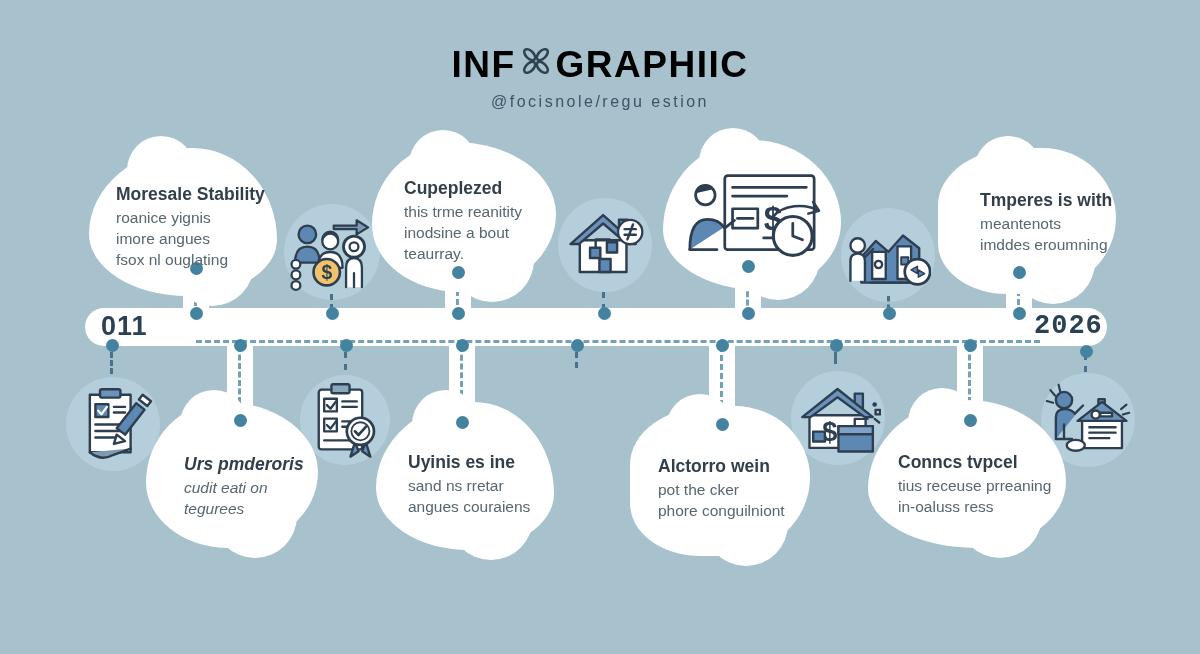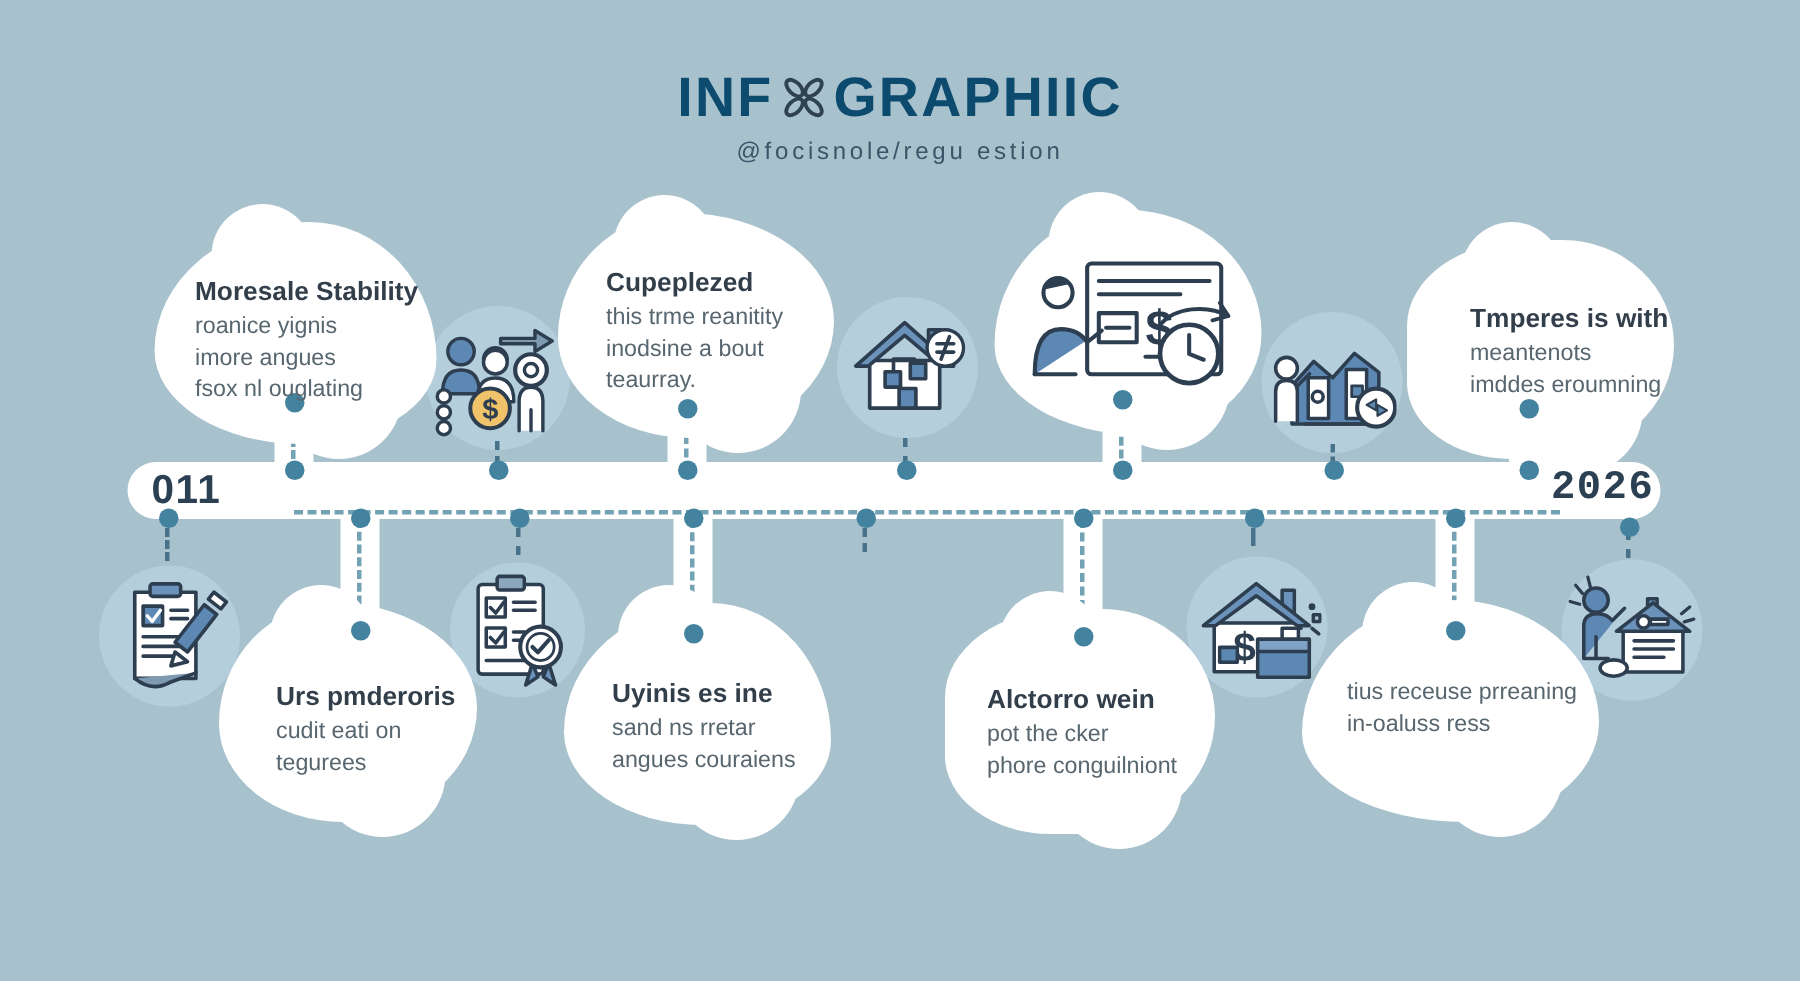--- a/index.html
+++ b/index.html
@@ -3,22 +3,22 @@
 <meta charset="utf-8">
 <style>
   html,body { margin:0; padding:0; }
   .stage {
     position:relative; width:1200px; height:654px; overflow:hidden;
     background:#a7c1cd;
     font-family:"Liberation Sans", sans-serif;
   }
   
   .hdr { position:absolute; left:0; top:44px; width:1200px; text-align:center; }
-  .hdr-title { display:flex; justify-content:center; align-items:center; gap:3px;
-    font-size:37px; font-weight:800; letter-spacing:1.5px; color:#0c4a6e; }
+  .hdr-title { display:flex; justify-content:center; gap:3px;
+    font-size:37px; font-weight:800; letter-spacing:1.5px; color:#000000; }
   .hdr-sub { margin-top:7px; font-size:16px; letter-spacing:2.5px; color:#3c5467; font-weight:500; }
   
   .bar { position:absolute; left:85px; top:308px; width:1022px; height:38px;
     background:#ffffff; border-radius:19px; }
   .year { position:absolute; top:311px; font-size:27px; font-weight:800; color:#2b4053; letter-spacing:1px; }
   .dashline { position:absolute; left:196px; top:340px; width:844px; height:0;
     border-top:3px dashed #73a2b5; }
   
   .stem { position:absolute; width:26px; background:#ffffff; }
   .stem i { display:block; height:100%; margin-left:11px; border-left:3px dashed #73a2b5; }
@@ -204,21 +204,21 @@
 
   <div class="conn" style="left:330px; top:294px; height:16px;"></div>
   <div class="conn" style="left:602px; top:292px; height:18px;"></div>
   <div class="conn" style="left:887px; top:296px; height:14px;"></div>
   <div class="conn" style="left:110px; top:352px; height:22px;"></div>
   <div class="conn" style="left:344px; top:352px; height:18px;"></div>
   <div class="conn" style="left:575px; top:352px; height:16px;"></div>
   <div class="conn" style="left:834px; top:352px; height:12px;"></div>
   <div class="conn" style="left:1084px; top:354px; height:18px;"></div>
 
-  <div class="bubble cloud-a" style="left:103px; top:148px; width:188px; height:148px;">
+  <div class="bubble cloud-a" style="left:89px; top:148px; width:188px; height:148px;">
     <div class="btxt" style="padding:36px 0 0 27px;">
       <div class="btitle">Moresale Stability</div>
       <div class="bline">roanice yignis</div>
       <div class="bline">imore angues</div>
       <div class="bline">fsox nl ouglating</div>
     </div>
   </div>
 
   <div class="bubble cloud-b" style="left:372px; top:142px; width:184px; height:150px;">
     <div class="btxt" style="padding:36px 0 0 32px;">
@@ -240,30 +240,30 @@
       <path d="M98 52 C108 40 130 38 145 46 l-6 -9 m6 9 l-11 3" stroke-width="2.6"></path>
       <circle cx="118" cy="72" r="20" fill="#ffffff" stroke-width="3.2"></circle>
       <path d="M118 72 V59 M118 72 L128 76"></path>
       <circle cx="28" cy="30" r="10" fill="#ffffff"></circle>
       <path d="M18 28 A10 10 0 0 1 36 24" fill="#2d3e50" stroke-width="1.5"></path>
       <path d="M12 86 Q12 55 30 55 Q42 55 48 64 L58 56" fill="#5d88b3"></path>
       <path d="M12 86 H40"></path>
     </svg>
   </div>
 
-  <div class="bubble cloud-d" style="left:938px; top:160px; width:178px; height:146px;">
+  <div class="bubble cloud-d" style="left:938px; top:148px; width:178px; height:146px;">
     <div class="btxt" style="padding:42px 0 0 42px;">
       <div class="btitle">Tmperes is with</div>
       <div class="bline">meantenots</div>
       <div class="bline">imddes eroumning</div>
     </div>
   </div>
 
   <div class="bubble cloud-b" style="left:146px; top:402px; width:172px; height:146px;">
-    <div class="btxt" style="padding:52px 0 0 38px;">
+    <div class="btxt" style="padding:52px 0 0 38px;font-style:italic;">
       <div class="btitle">Urs pmderoris</div>
       <div class="bline">cudit eati on</div>
       <div class="bline">tegurees</div>
     </div>
   </div>
 
   <div class="bubble cloud-a" style="left:376px; top:402px; width:178px; height:148px;">
     <div class="btxt" style="padding:50px 0 0 32px;">
       <div class="btitle">Uyinis es ine</div>
       <div class="bline">sand ns rretar</div>
@@ -274,20 +274,21 @@
   <div class="bubble cloud-d" style="left:630px; top:406px; width:180px; height:150px;">
     <div class="btxt" style="padding:50px 0 0 28px;">
       <div class="btitle">Alctorro wein</div>
       <div class="bline">pot the cker</div>
       <div class="bline">phore conguilniont</div>
     </div>
   </div>
 
   <div class="bubble cloud-c" style="left:868px; top:400px; width:198px; height:148px;">
     <div class="btxt" style="padding:52px 0 0 30px;">
+      <div class="btitle">Conncs tvpcel</div>
       <div class="bline">tius receuse prreaning</div>
       <div class="bline">in-oaluss ress</div>
     </div>
   </div>
 
   <div class="bar"></div>
   <div class="dashline"></div>
   <div class="year" style="left:101px;">011</div>
   <div class="year" style="left:1034px;font-family:Liberation Mono, monospace;">2026</div>
 

